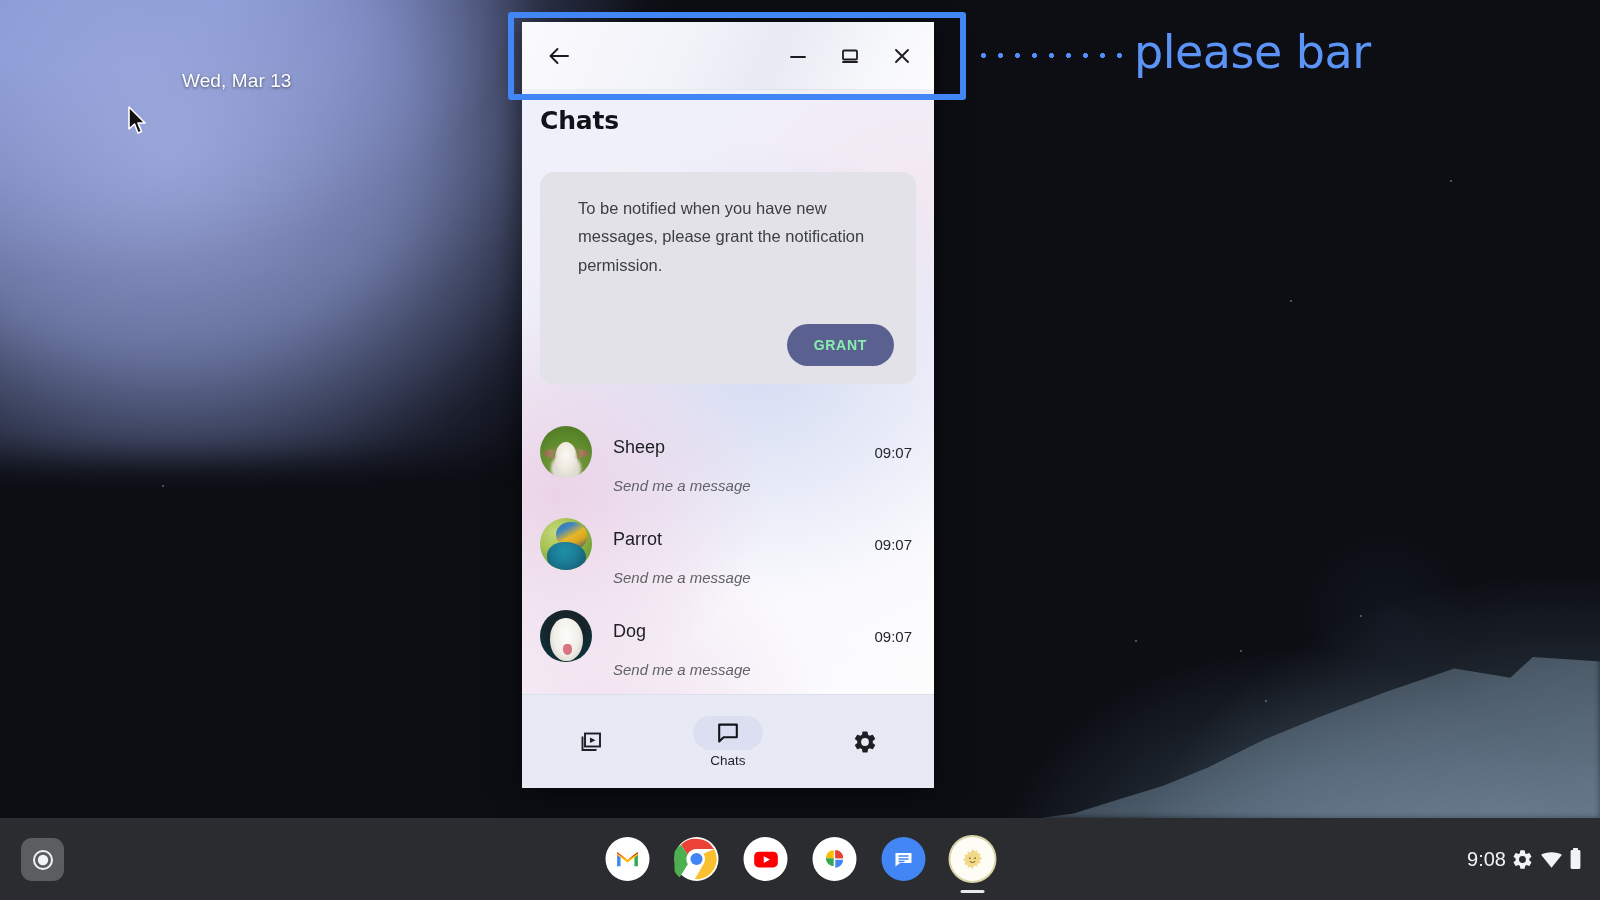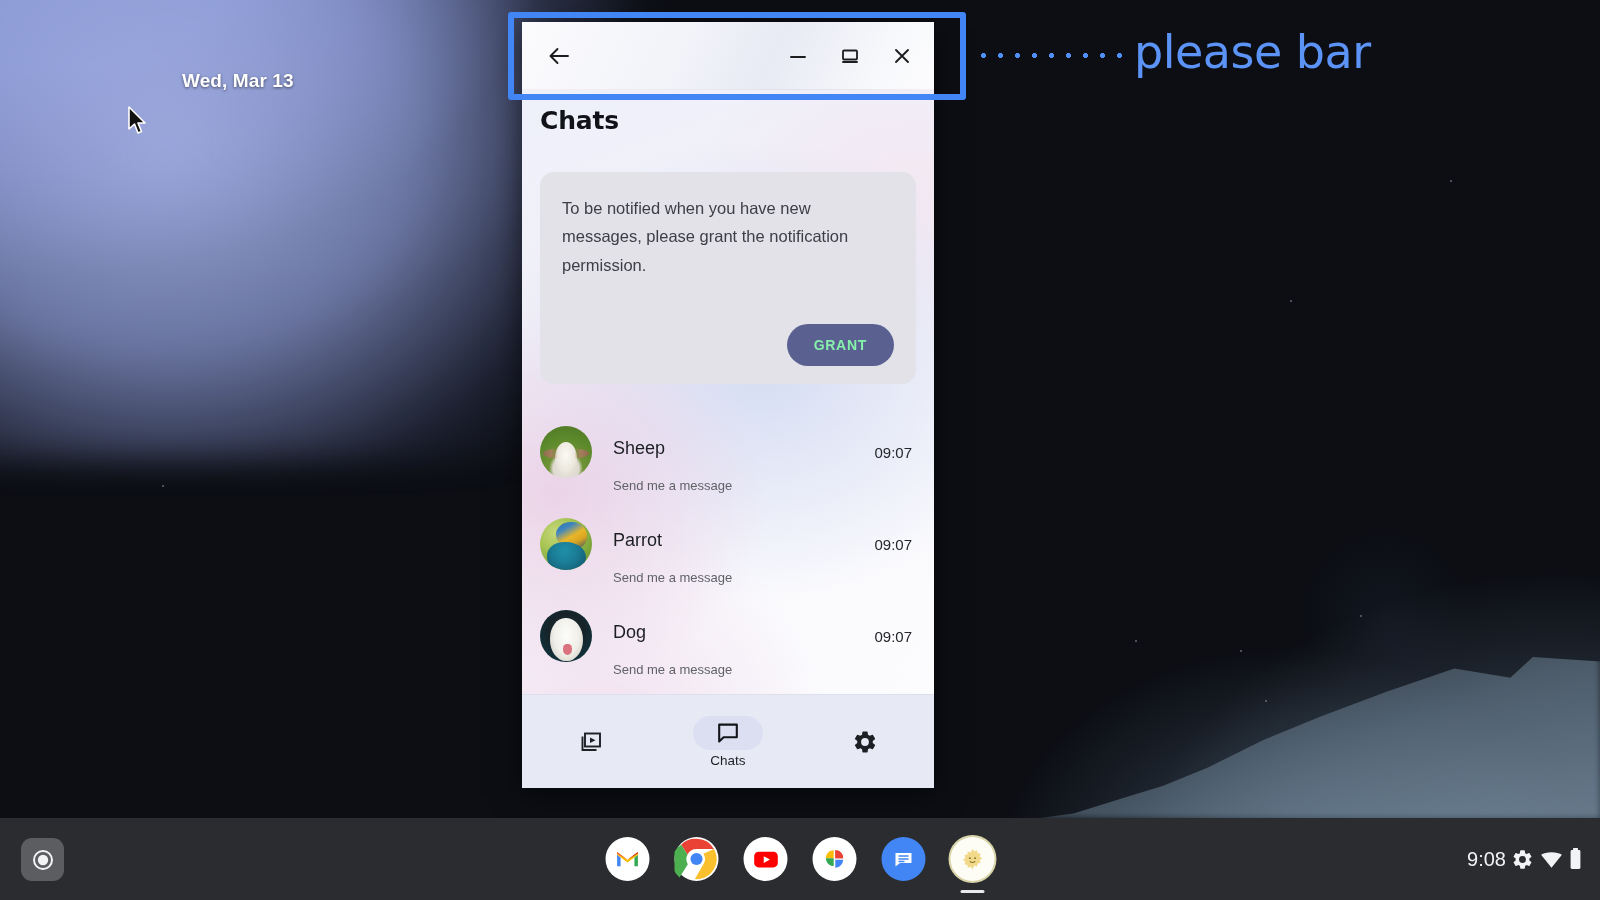--- a/index.html
+++ b/index.html
@@ -33,21 +33,21 @@
   #wall-glow-left {
     position:absolute; left:-200px; top:-240px; width:820px; height:700px;
     background:radial-gradient(ellipse at 45% 55%, rgba(160,172,224,0.92) 0%, rgba(140,154,212,0.72) 38%, rgba(70,80,120,0.28) 66%, rgba(0,0,0,0) 80%);
     filter:blur(16px);
   }
   .star { position:absolute; width:2px; height:2px; border-radius:50%; background:rgba(200,210,235,.45); }
 
   
   #desktop-date {
     position:absolute; left:182px; top:70px;
-    color:#fff; font-size:19px; font-weight:bold;
+    color:#fff; font-size:19px; font-weight:normal;
     text-shadow:0 1px 3px rgba(0,0,0,.55);
     letter-spacing:.1px;
   }
 
   
   #cursor { position:absolute; left:127px; top:106px; width:22px; height:30px; }
 
   
   #caption-highlight {
     position:absolute; left:508px; top:12px; width:458px; height:88px;
@@ -105,21 +105,21 @@
     margin:16px 0 0 18px;
     font-size:25px; font-weight:800; color:#111318;
     font-family:"DejaVu Sans", sans-serif;
     letter-spacing:-0.2px;
   }
 
   
   #permission-card {
     margin:37px 18px 0 18px;
     background:#e2e2e8; border-radius:14px;
-    padding:22px 22px 18px 22px;
+    padding:22px 22px 18px 38px;
     min-height:212px; position:relative;
   }
   #permission-text {
     font-size:16.5px; line-height:1.72; color:#3c3f45;
     max-width:320px;
   }
   #grant-button {
     position:absolute; right:22px; bottom:18px;
     background:#5a6191; color:#86efac;
     font-size:14px; font-weight:bold; letter-spacing:.7px;
@@ -133,21 +133,21 @@
     display:flex; align-items:center;
     height:92px; padding:0 22px 0 18px;
     cursor:pointer;
   }
   .chat-avatar {
     width:52px; height:52px; border-radius:50%;
     flex-shrink:0; position:relative; overflow:hidden;
   }
   .chat-text { flex:1; margin-left:21px; min-width:0; }
   .chat-name { font-size:18px; color:#1d1f24; line-height:1.35;margin-top:28px; }
-  .chat-preview { font-size:13px; color:#606268; line-height:1.45; margin-top:16px; }
+  .chat-preview { font-size:15px; color:#606268; line-height:1.45; margin-top:16px;font-style:italic; }
   .chat-time { font-size:15px; color:#24262b; flex-shrink:0; }
 
   
   .av-sheep {
     background:radial-gradient(circle at 50% 82%, #e9e7e0 0%, #ddd9cf 26%, #6f9236 34%, #5d8a2c 60%, #4d7524 100%);
   }
   .av-sheep::before {
     content:""; position:absolute; left:29%; top:30%; width:42%; height:62%;
     background:radial-gradient(ellipse at 50% 42%, #fbf9f4 0%, #ece8de 58%, #d8d2c4 100%);
     border-radius:50% 50% 46% 46%;

